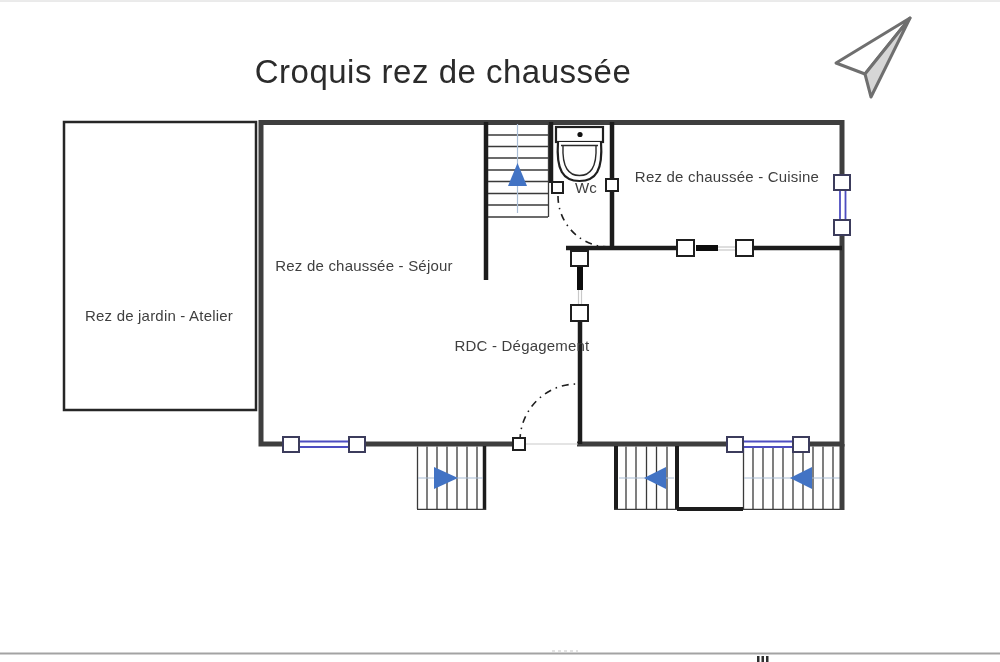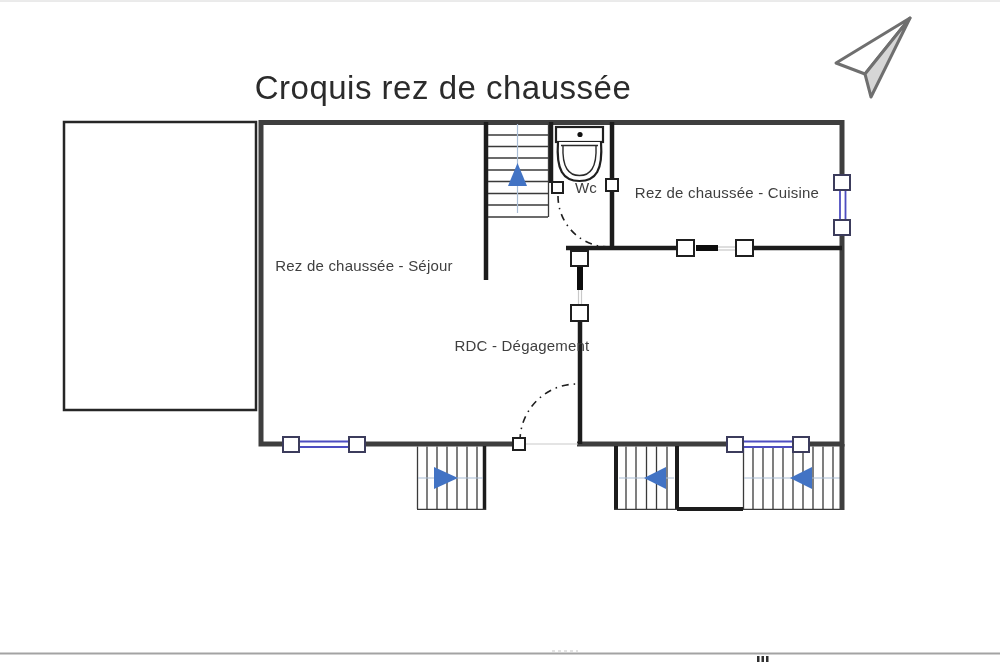--- a/index.html
+++ b/index.html
@@ -182,24 +182,25 @@
     <rect class="dsq" x="552" y="182" width="11" height="11"></rect>
     <rect class="dsq" x="606" y="179" width="12" height="12"></rect>
   </g>
   <g>
     <line class="open" x1="519" y1="444" x2="578" y2="444"></line>
     <path class="swing" d="M520 441 A57 57 0 0 1 577 384"></path>
     <rect class="dsq" x="513" y="438" width="12" height="12"></rect>
   </g>
 </svg>
 
-  <div class="label title" style="left:443px;top:88px">Croquis rez de chaussée</div>
-
+  <div class="label title" style="left:443px;top:72px">Croquis rez de chaussée</div>
+
+  <div class="label" style="left:159px;top:315px">Rez de jardin - Atelier</div>
 
   <div class="label" style="left:364px;top:265px">Rez de chaussée - Séjour</div>
 
   <div class="label" style="left:586px;top:187px">Wc</div>
 
-  <div class="label" style="left:727px;top:192px">Rez de chaussée - Cuisine</div>
+  <div class="label" style="left:727px;top:176px">Rez de chaussée - Cuisine</div>
 
   <div class="label" style="left:522px;top:345px">RDC - Dégagement</div>
 
 </div>
 
 </body></html>

